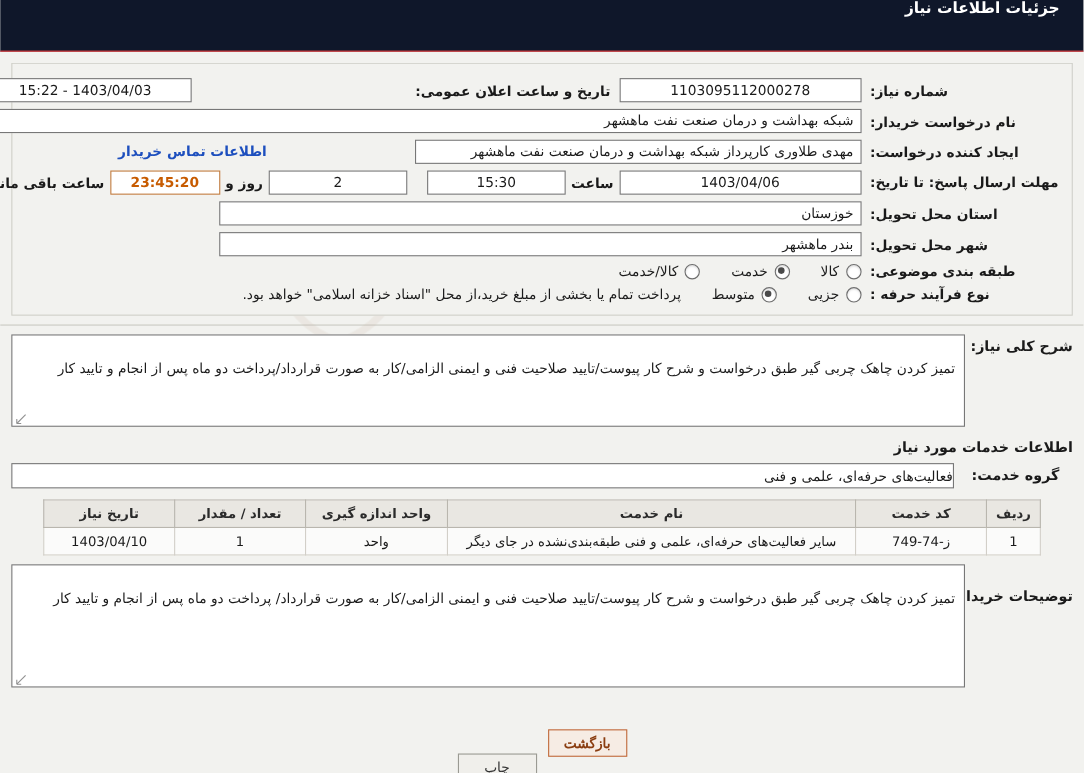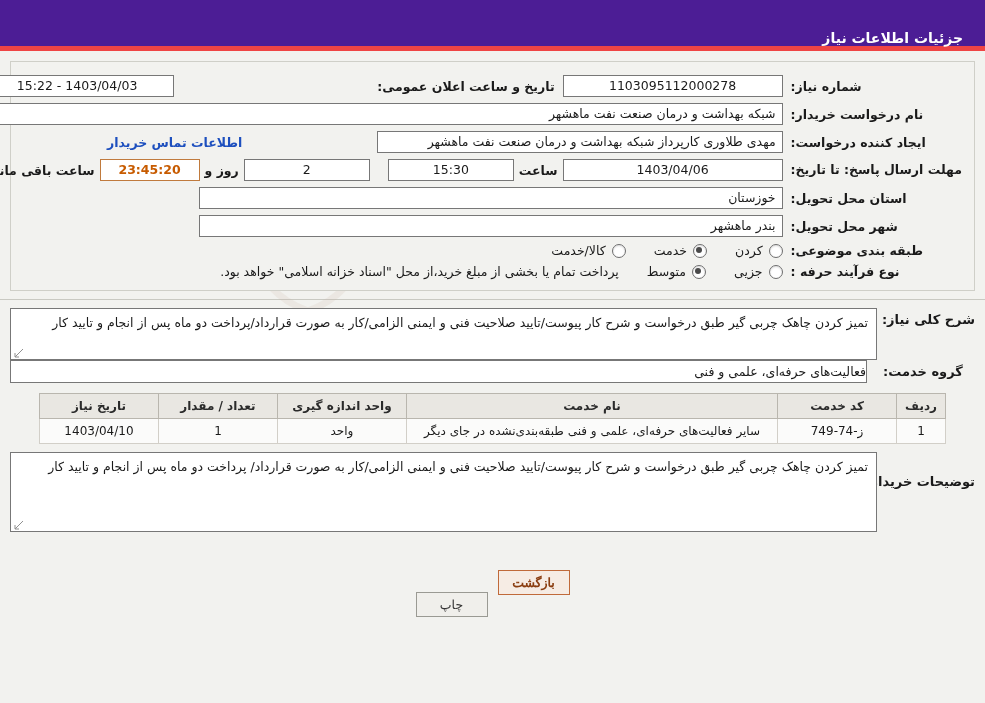--- a/index.html
+++ b/index.html
@@ -36,23 +36,23 @@
     left:50%;
     margin-left:-245px;
     top:-40px;
     width:120px;height:140px;
     opacity:.55;
   }
   
   .topbar{
     position:relative;z-index:2;
     height:46px;
-    background:#4c1d95;
-    border-bottom:5px solid #ef4444;
-    display:flex;align-items:flex-end;
+    background:#0f172a;
+    border-bottom:1px solid #ef4444;
+    display:flex;align-items:flex-start;
     padding:0 22px;
   }
   .topbar .title{
     color:#ffffff;
     font-size:14px;
     font-weight:bold;
   }
   
   .panel{
     position:relative;z-index:1;
@@ -138,21 +138,21 @@
     padding-top:4px;
     width:92px;
     text-align:left;
     padding-left:6px;
   }
   .textarea{
     flex:1;
     border:1px solid #777;
     background:#fff;
     min-height:42px;
-    padding:4px 8px;
+    padding:20px 8px;
     font-size:12.5px;
     line-height:1.55;
     text-align:right;
     position:relative;
   }
   .resizer{
     position:absolute;left:3px;bottom:1px;
     width:10px;height:10px;
     opacity:.65;
   }
@@ -292,21 +292,21 @@
         <div class="box right" style="width:570px">بندر ماهشهر</div>
       </td>
     </tr>
 
     <tr>
       <td class="lbl">طبقه بندی موضوعی:</td>
       <td colspan="3">
         <div class="radio-row">
           <span class="radio-item">
             <span class="radio"></span>
-            <span class="radio-label">کردن</span>
+            <span class="radio-label">کالا</span>
           </span>
           <span class="radio-item">
             <span class="radio checked"></span>
             <span class="radio-label">خدمت</span>
           </span>
           <span class="radio-item">
             <span class="radio"></span>
             <span class="radio-label">کالا/خدمت</span>
           </span>
         </div>
@@ -341,20 +341,21 @@
     <div class="desc-label">شرح کلی نیاز:</div>
     <div class="textarea">
       <span>تمیز کردن چاهک چربی گیر طبق درخواست و شرح کار پیوست/تایید صلاحیت فنی و ایمنی الزامی/کار به صورت قرارداد/پرداخت دو ماه پس از انجام و تایید کار</span>
       <svg class="resizer" viewBox="0 0 10 10">
         <path d="M1 9 L9 1" stroke="#555" stroke-width="1" fill="none"></path>
         <path d="M1 9 L1 5 M1 9 L5 9" stroke="#555" stroke-width="1" fill="none"></path>
       </svg>
     </div>
   </div>
 
+  <div class="section-title">اطلاعات خدمات مورد نیاز</div>
 
   <div class="group-row">
     <div class="group-label">گروه خدمت:</div>
     <div class="group-box">فعالیت‌های حرفه‌ای، علمی و فنی</div>
   </div>
 
   <table class="data">
     <thead>
       <tr>
         <th style="width:40px">ردیف</th>

